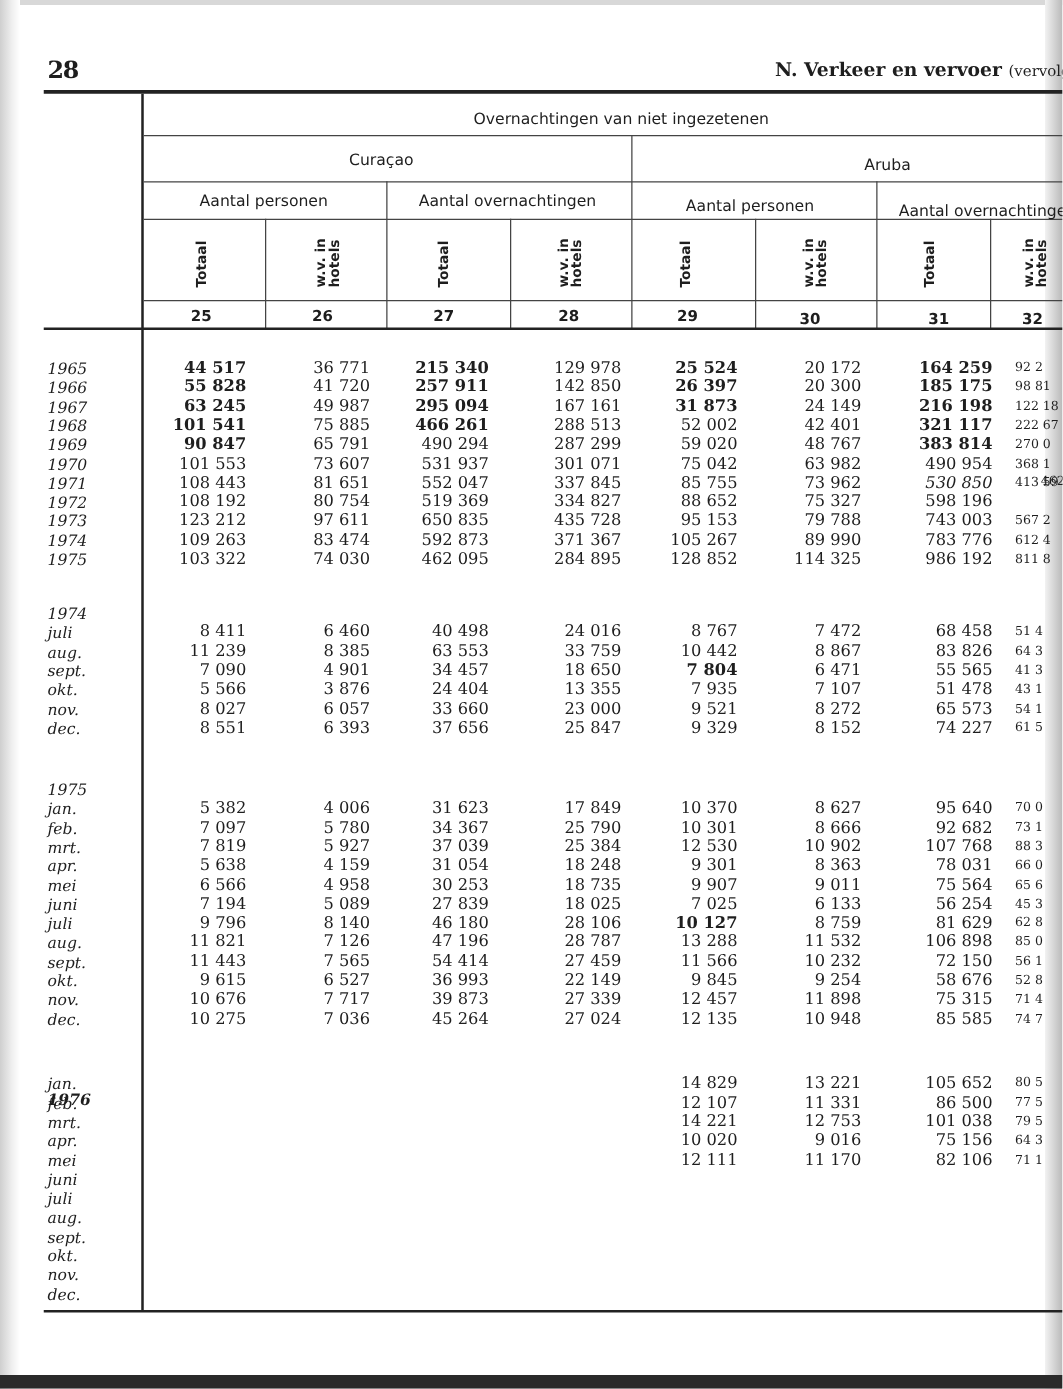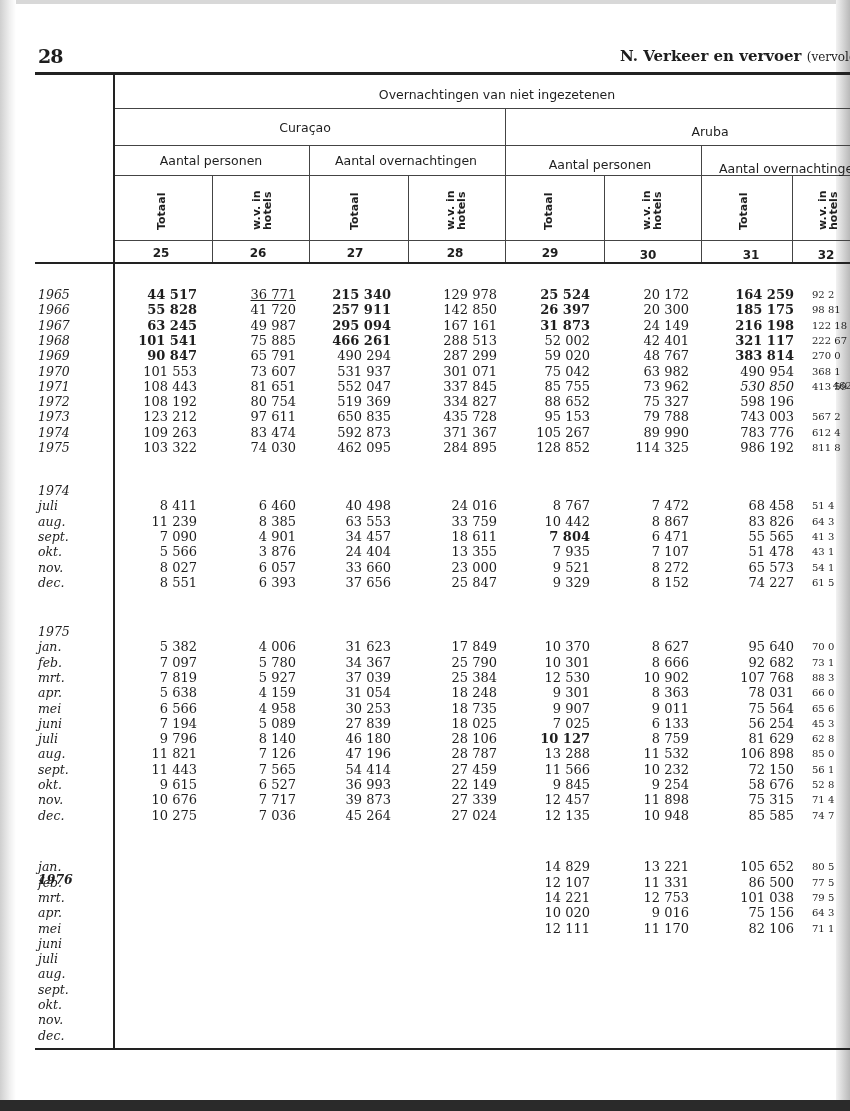--- a/index.html
+++ b/index.html
@@ -88,21 +88,21 @@
 <div class="colnum" style="left:355px;top:246px;">27</div>
 <div class="colnum" style="left:455px;top:246px;">28</div>
 <div class="colnum" style="left:550px;top:246px;">29</div>
 <div class="colnum" style="left:648px;top:248px;">30</div>
 <div class="colnum" style="left:751px;top:248px;">31</div>
 <div class="colnum" style="left:826px;top:248px;">32</div>
 
 <div id="table-body">
     <div class="rowlabel" style="top: 287px;">1965</div>
     <div class="cell b" style="top: 287px; left: 107px; width: 90px;">44 517</div>
-    <div class="cell" style="top: 287px; left: 206px; width: 90px; text-decoration: underline;">36 771</div>
+    <div class="cell" style="top: 287px; left: 206px; width: 90px;">36 771</div>
     <div class="cell b" style="top: 287px; left: 301px; width: 90px;">215 340</div>
     <div class="cell" style="top: 287px; left: 407px; width: 90px;">129 978</div>
     <div class="cell b" style="top: 287px; left: 500px; width: 90px;">25 524</div>
     <div class="cell" style="top: 287px; left: 599px; width: 90px;">20 172</div>
     <div class="cell b" style="top: 287px; left: 704px; width: 90px;">164 259</div>
     <div class="cell clip" style="top: 287px; left: 812px; width: 38px; text-align: left;">92 2</div>
     <div class="rowlabel" style="top: 302.3px;">1966</div>
     <div class="cell b" style="top: 302.3px; left: 107px; width: 90px;">55 828</div>
     <div class="cell" style="top: 302.3px; left: 206px; width: 90px;">41 720</div>
     <div class="cell b" style="top: 302.3px; left: 301px; width: 90px;">257 911</div>
@@ -208,21 +208,21 @@
     <div class="cell" style="top: 513.6px; left: 301px; width: 90px;">63 553</div>
     <div class="cell" style="top: 513.6px; left: 407px; width: 90px;">33 759</div>
     <div class="cell" style="top: 513.6px; left: 500px; width: 90px;">10 442</div>
     <div class="cell" style="top: 513.6px; left: 599px; width: 90px;">8 867</div>
     <div class="cell" style="top: 513.6px; left: 704px; width: 90px;">83 826</div>
     <div class="cell clip" style="top: 513.6px; left: 812px; width: 38px; text-align: left;">64 3</div>
     <div class="rowlabel" style="top: 528.9px;">sept.</div>
     <div class="cell" style="top: 528.9px; left: 107px; width: 90px;">7 090</div>
     <div class="cell" style="top: 528.9px; left: 206px; width: 90px;">4 901</div>
     <div class="cell" style="top: 528.9px; left: 301px; width: 90px;">34 457</div>
-    <div class="cell" style="top: 528.9px; left: 407px; width: 90px;">18 611</div>
+    <div class="cell" style="top: 528.9px; left: 407px; width: 90px;">18 650</div>
     <div class="cell b" style="top: 528.9px; left: 500px; width: 90px;">7 804</div>
     <div class="cell" style="top: 528.9px; left: 599px; width: 90px;">6 471</div>
     <div class="cell" style="top: 528.9px; left: 704px; width: 90px;">55 565</div>
     <div class="cell clip" style="top: 528.9px; left: 812px; width: 38px; text-align: left;">41 3</div>
     <div class="rowlabel" style="top: 544.2px;">okt.</div>
     <div class="cell" style="top: 544.2px; left: 107px; width: 90px;">5 566</div>
     <div class="cell" style="top: 544.2px; left: 206px; width: 90px;">3 876</div>
     <div class="cell" style="top: 544.2px; left: 301px; width: 90px;">24 404</div>
     <div class="cell" style="top: 544.2px; left: 407px; width: 90px;">13 355</div>
     <div class="cell" style="top: 544.2px; left: 500px; width: 90px;">7 935</div>

